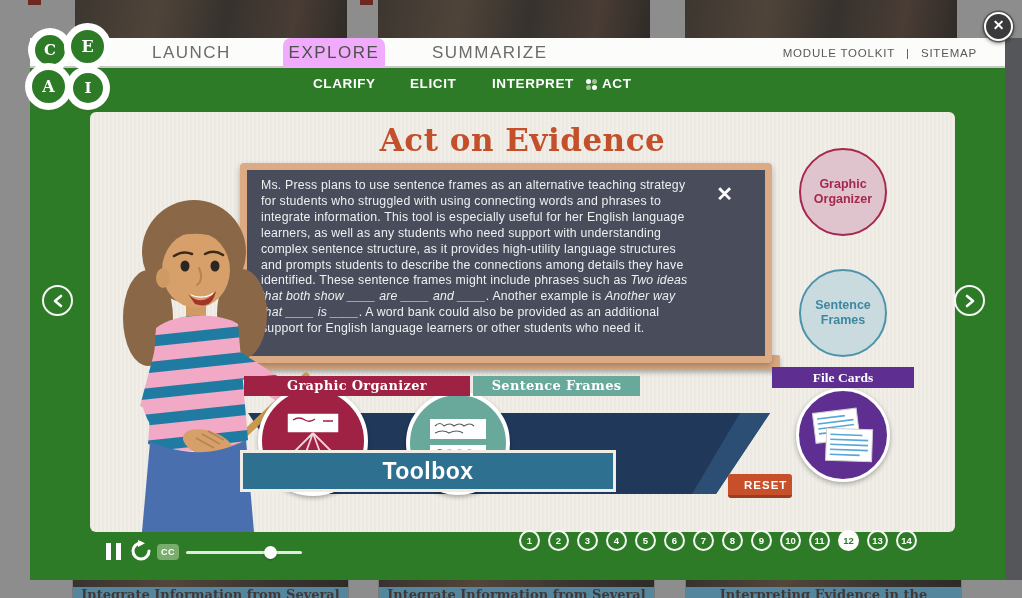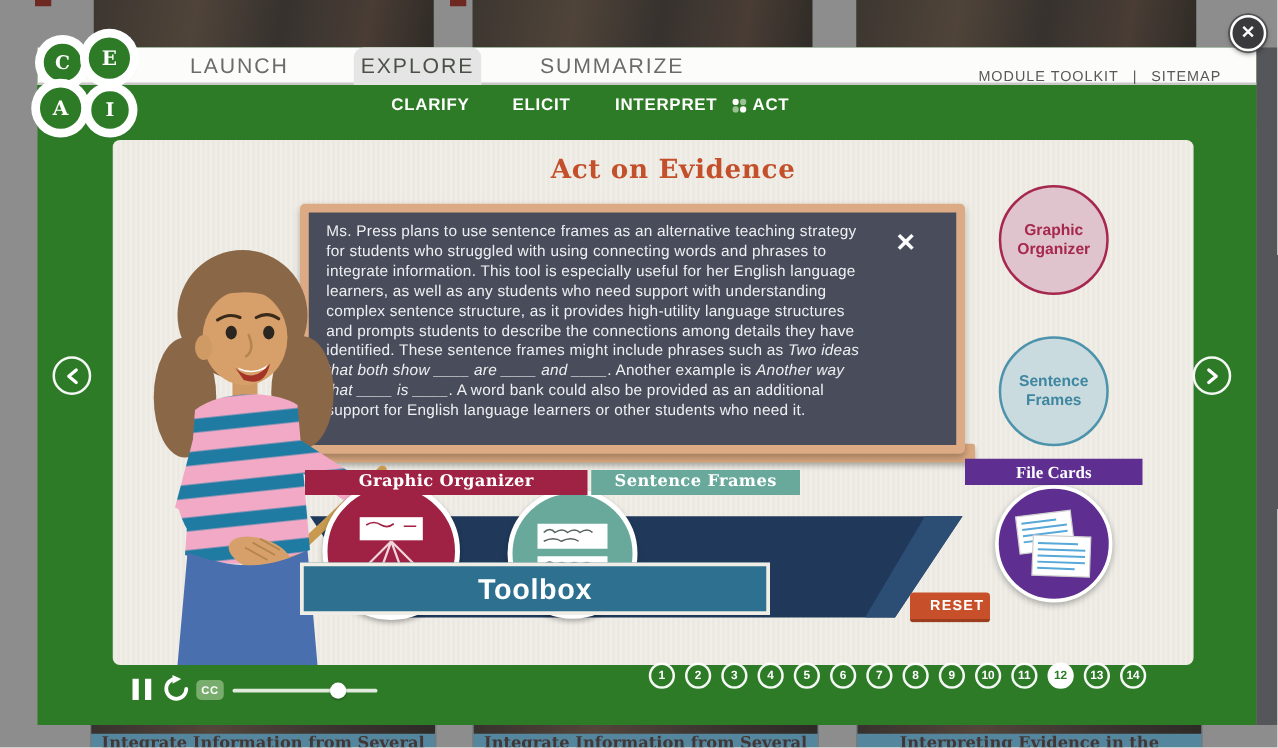--- a/index.html
+++ b/index.html
@@ -21,23 +21,23 @@
 
   
   .modal{position:absolute;left:30px;top:38px;width:975px;height:542px;background:#2e7b27;}
 
   .navbar{position:absolute;left:0;top:0;width:100%;height:30px;background:#fcfcfb;
     border-bottom:2px solid #c8c8c6;box-sizing:border-box;}
   .nav-item{position:absolute;top:0;height:30px;line-height:30px;font-size:17px;
     letter-spacing:1.5px;color:#6b6b6b;cursor:pointer;}
   .nav-launch{left:122px;}
   .nav-summarize{left:402px;}
-  .nav-explore{left:253px;width:102px;height:30px;background:#e5e5e5;border-radius:8px 8px 0 0;
+  .nav-explore{left:253px;width:102px;height:30px;background:#f0abfc;border-radius:8px 8px 0 0;
     text-align:center;color:#4c5148;}
-  .nav-links{position:absolute;right:28px;top:0;height:30px;display:flex;align-items:flex-end;gap:11px;
+  .nav-links{position:absolute;right:28px;top:0;height:30px;display:flex;align-items:center;gap:11px;
     font-size:11.5px;letter-spacing:0.8px;color:#58585a;}
   .nav-links .lnk{cursor:pointer;}
 
   .subnav{position:absolute;left:0;top:30px;width:100%;height:32px;background:#2e7b27;}
   .subnav-item{position:absolute;top:0;height:32px;line-height:32px;font-size:13.5px;font-weight:bold;
     letter-spacing:0.6px;color:#ffffff;cursor:pointer;display:flex;align-items:center;gap:5px;}
   .sn-0{left:283px;} .sn-1{left:380px;} .sn-2{left:462px;} .sn-3{left:556px;}
   .clover{display:inline-grid;grid-template-columns:5px 5px;grid-template-rows:5px 5px;gap:1px;}
   .clover i{border-radius:50%;}
   .clover i:nth-child(1),.clover i:nth-child(4){background:#ffffff;}
@@ -55,21 +55,21 @@
 
   .modal-close{position:absolute;left:954px;top:-26px;width:29px;height:29px;border-radius:50%;
     background:#3a3a3c;border:2.5px solid #ffffff;box-sizing:border-box;box-shadow:0 0 0 1.5px rgba(70,70,70,0.8),0 2px 4px rgba(0,0,0,0.5);
     color:#fff;font-size:14px;font-weight:bold;text-align:center;line-height:23px;cursor:pointer;}
 
   
   .card{position:absolute;left:60px;top:74px;width:865px;height:420px;border-radius:6px;
     background:#f0eee7;overflow:hidden;
     background-image:repeating-linear-gradient(90deg,rgba(0,0,0,0.02) 0 2px,rgba(255,255,255,0) 2px 4px);}
   .slide-title{position:absolute;left:0;top:10px;width:100%;text-align:center;
-    font-family:"DejaVu Serif",serif;font-weight:bold;font-size:21px;color:#c3502b;letter-spacing:0.5px;padding-left:16px;}
+    font-family:"DejaVu Serif",serif;font-weight:bold;font-size:31px;color:#c3502b;letter-spacing:0.5px;}
 
   .board{position:absolute;left:150px;top:51px;width:532px;height:200px;box-sizing:border-box;
     background:#494d5b;border:7px solid #dcab85;border-radius:4px;box-shadow:0 3px 6px rgba(0,0,0,0.25);}
   .board-text{position:absolute;left:14px;top:8px;width:432px;font-size:12.3px;line-height:15.9px;
     color:#edeff1;letter-spacing:0.2px;}
   .board-close{position:absolute;right:32px;top:12px;font-size:20px;font-weight:bold;color:#ffffff;cursor:pointer;}
   .board-tray{position:absolute;left:142px;top:243px;width:548px;height:15px;background:#d9a87f;
     border-radius:2px;box-shadow:0 3px 4px rgba(0,0,0,0.25);}
 
   

